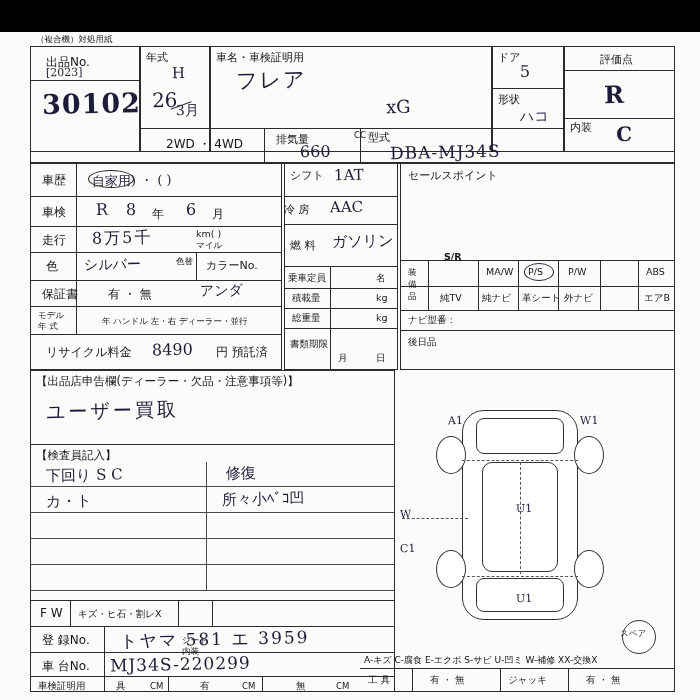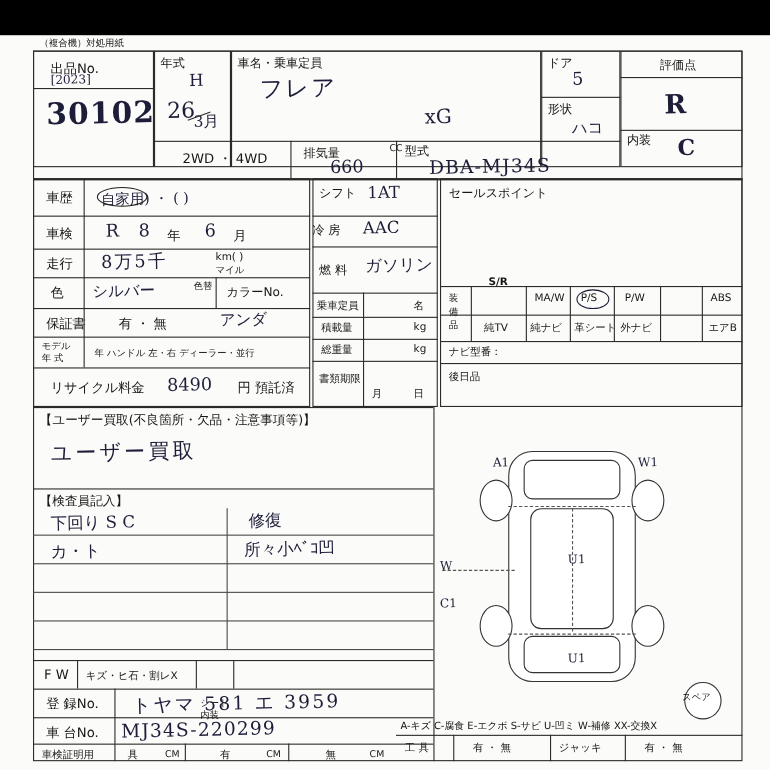--- a/index.html
+++ b/index.html
@@ -83,21 +83,21 @@
   <div class="hw b" style="left:42px; top:88px; font-size:27px; letter-spacing:1px;">30102</div>
 
   <div class="bx" style="left:140px; top:46px; width:70px; height:106px;"></div>
   <div class="lbl" style="left:146px; top:50px;">年式</div>
   <div class="hw" style="left:172px; top:64px; font-size:15px;">H</div>
   <div class="hw" style="left:152px; top:88px; font-size:20px;">26</div>
   <div class="hw" style="left:176px; top:102px; font-size:14px;">3月</div>
   <div class="hline" style="left:170px; top:105px; width:22px; transform:rotate(-20deg);"></div>
 
   <div class="bx" style="left:210px; top:46px; width:282px; height:106px;"></div>
-  <div class="lbl" style="left:216px; top:50px;">車名・乗車定員</div>
+  <div class="lbl" style="left:216px; top:50px;">車名・車検証明用</div>
   <div class="hw" style="left:236px; top:66px; font-size:21px; letter-spacing:2px;">フレア</div>
   <div class="hw" style="left:386px; top:96px; font-size:18px;">xG</div>
 
   <div class="bx" style="left:492px; top:46px; width:72px; height:106px;"></div>
   <div class="hline" style="left:492px; top:88px; width:72px;"></div>
   <div class="lbl" style="left:498px; top:50px;">ドア</div>
   <div class="hw" style="left:520px; top:62px; font-size:16px;">5</div>
   <div class="lbl" style="left:498px; top:92px;">形状</div>
   <div class="hw" style="left:520px; top:108px; font-size:14px;">ハコ</div>
 
@@ -151,21 +151,21 @@
   <div class="hw" style="left:84px; top:256px; font-size:14px;">シルバー</div>
   <div class="lbl xs" style="left:176px; top:256px; line-height:10px;">色替</div>
   <div class="lbl" style="left:206px; top:258px;text-align:center;">カラーNo.</div>
 
   <div class="lbl" style="left:42px; top:286px; font-size:12px;">保証書</div>
   <div class="lbl" style="left:108px; top:286px; font-size:12px;">有 ・ 無</div>
   <div class="hw" style="left:200px; top:282px; font-size:14px;">アンダ</div>
 
   <div class="lbl xs" style="left:38px; top:310px; line-height:11px; white-space:pre;">モデル
 年 式</div>
-  <div class="lbl xs" style="left:86px; top:316px;">年  ハンドル 左・右    ディーラー・並行</div>
+  <div class="lbl xs" style="left:102px; top:316px;">年  ハンドル 左・右    ディーラー・並行</div>
 
   <div class="lbl" style="left:46px; top:344px; font-size:12px;">リサイクル料金</div>
   <div class="hw" style="left:152px; top:340px; font-size:16px;">8490</div>
   <div class="lbl" style="left:216px; top:344px; font-size:12px;">円 預託済</div>
 
   <div class="bx" style="left:284px; top:162px; width:114px; height:208px;"></div>
   <div class="hline" style="left:284px; top:196px; width:114px;"></div>
   <div class="hline" style="left:284px; top:224px; width:114px;"></div>
   <div class="hline" style="left:284px; top:266px; width:114px;"></div>
   <div class="hline" style="left:284px; top:288px; width:114px;"></div>
@@ -223,21 +223,21 @@
   <div class="lbl sm" style="left:440px; top:292px;">純TV</div>
   <div class="lbl sm" style="left:482px; top:292px;">純ナビ</div>
   <div class="lbl sm" style="left:522px; top:292px;">革シート</div>
   <div class="lbl sm" style="left:564px; top:292px;">外ナビ</div>
   <div class="lbl sm" style="left:644px; top:292px;">エアB</div>
 
   <div class="lbl sm" style="left:408px; top:314px;">ナビ型番：</div>
   <div class="lbl sm" style="left:408px; top:336px;">後日品</div>
 
   <div class="hline" style="left:30px; top:370px; width:364px;"></div>
-  <div class="lbl" style="left:36px; top:374px; font-size:11.5px;">【ユーザー買取(不良箇所・欠品・注意事項等)】</div>
+  <div class="lbl" style="left:36px; top:374px; font-size:11.5px;">【出品店申告欄(ディーラー・欠品・注意事項等)】</div>
   <div class="hw" style="left:46px; top:398px; font-size:19px; letter-spacing:3px;">ユーザー買取</div>
 
   <div class="hline" style="left:30px; top:444px; width:364px;"></div>
   <div class="lbl" style="left:36px; top:448px; font-size:11.5px;">【検査員記入】</div>
   <div class="hline thin" style="left:30px; top:486px; width:364px;"></div>
   <div class="hline thin" style="left:30px; top:512px; width:364px;"></div>
   <div class="hline thin" style="left:30px; top:538px; width:364px;"></div>
   <div class="hline thin" style="left:30px; top:564px; width:364px;"></div>
   <div class="hline thin" style="left:30px; top:590px; width:364px;"></div>
   <div class="vline thin" style="left:206px; top:462px; height:128px;"></div>

